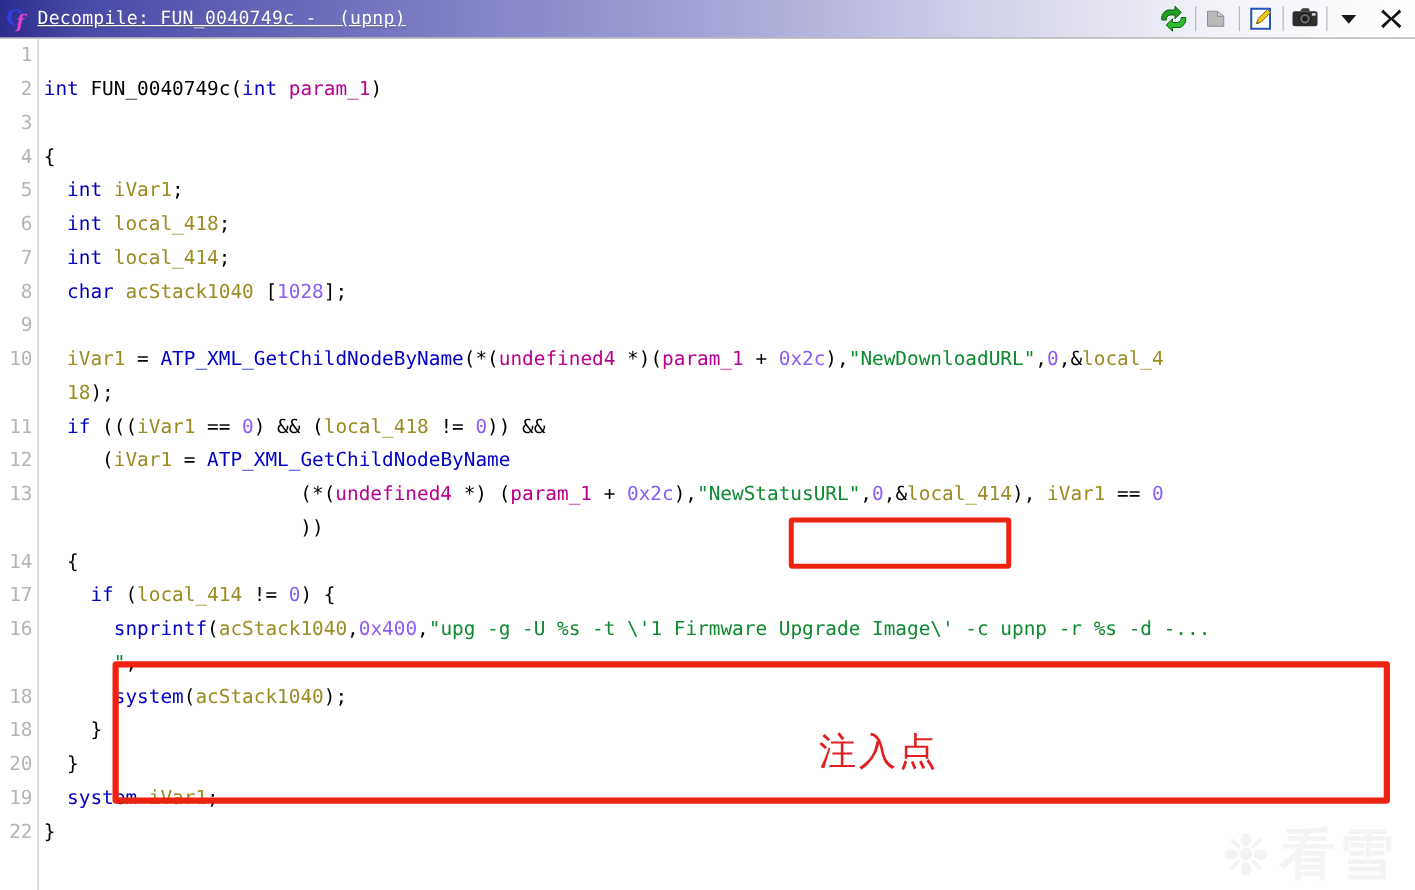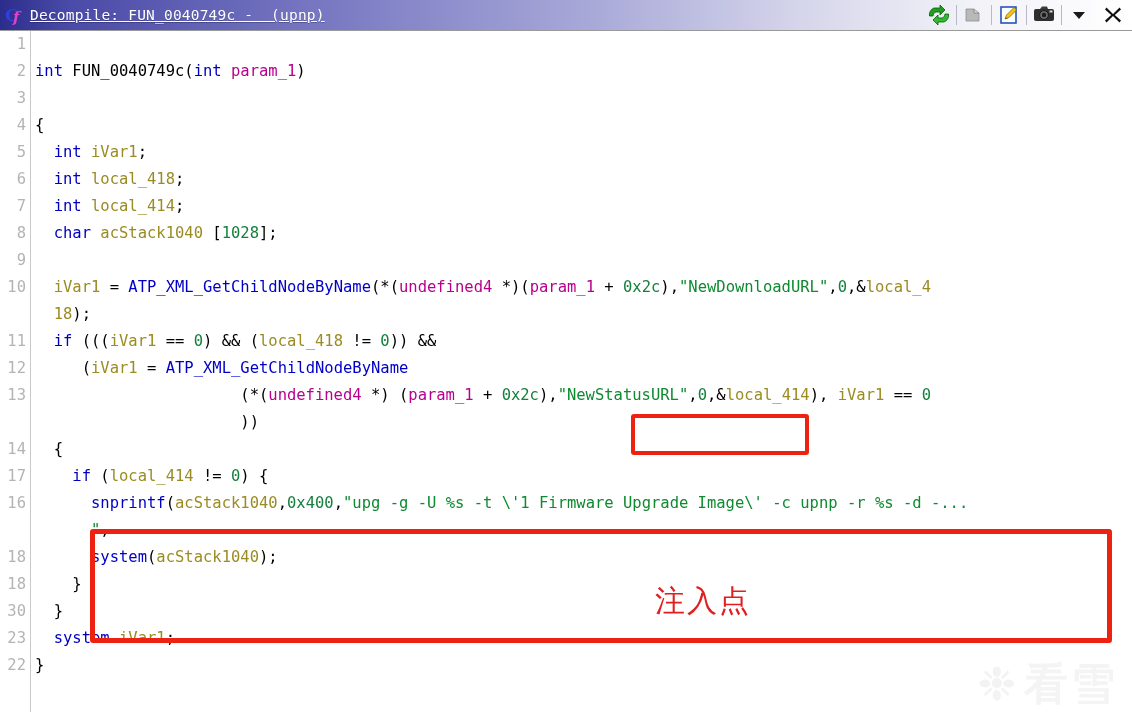--- a/index.html
+++ b/index.html
@@ -128,21 +128,21 @@
     color: #000000;
     overflow: hidden;
   }
 
   
   .kw  { color: #0000c0; }          
   .fn  { color: #0000c8; }          
   .var { color: #9a8c22; }          
   .par { color: #b8008f; margin-top: 44px; }          
   .str { color: #0e8a30; }          
-  .num { color: #15803d; }          
+  .num { color: #8b5cf6; }          
   .typ { color: #b8008f; }          
   .pl  { color: #000000; }          
 
   
   .hl-box {
     position: absolute;
     border: 4px solid #ee2211;
     border-radius: 3px;
     box-sizing: border-box;
     z-index: 5;
@@ -353,25 +353,25 @@
       </div>
       <div class="row">
         <div class="ln">18</div>
         <div class="code"><span class="pl">      </span><span class="fn">system</span><span class="pl">(</span><span class="var">acStack1040</span><span class="pl">);</span></div>
       </div>
       <div class="row">
         <div class="ln">18</div>
         <div class="code"><span class="pl">    }</span></div>
       </div>
       <div class="row">
-        <div class="ln">30</div>
+        <div class="ln">20</div>
         <div class="code"><span class="pl">  }</span></div>
       </div>
       <div class="row">
-        <div class="ln">23</div>
+        <div class="ln">19</div>
         <div class="code"><span class="pl">  </span><span class="kw">system</span><span class="pl"> </span><span class="var">iVar1</span><span class="pl">;</span></div>
       </div>
       <div class="row">
         <div class="ln">22</div>
         <div class="code"><span class="pl">}</span></div>
       </div>
     </div>
 
   <div class="hl-box" id="hl-status"></div>
   <div class="hl-box" id="hl-inject"></div>

